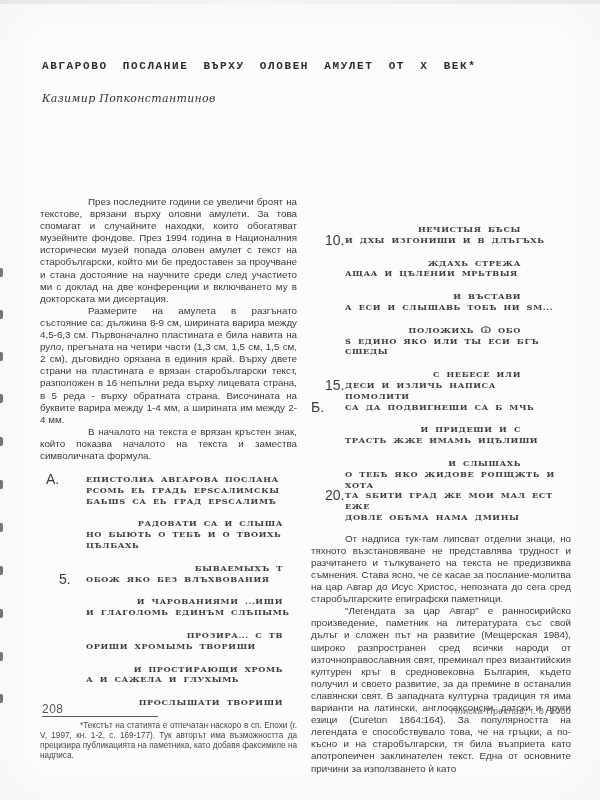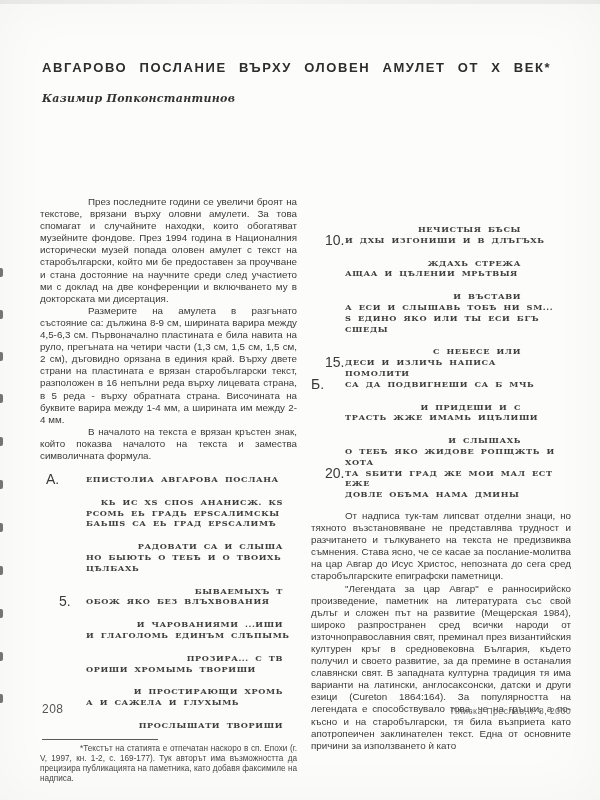--- a/index.html
+++ b/index.html
@@ -9,26 +9,26 @@
     box-shadow:inset 0 0 60px rgba(0,0,0,0.035);
     font-family:"Liberation Sans",sans-serif;color:#3a3a3a;
   }
   .top-smudge{position:absolute;top:0;left:0;width:100%;height:4px;
     background:linear-gradient(90deg,rgba(120,120,120,.25),rgba(160,160,160,.08) 40%,rgba(120,120,120,.22));
     opacity:.5;}
   .edge-mark{position:absolute;left:0;width:3px;height:9px;background:#3d3d3d;opacity:.7;border-radius:0 2px 2px 0;}
 
   .title{
     position:absolute;left:42px;top:60px;width:540px;
-    font-size:13px;font-weight:bold;color:#2d2d2d;
-    letter-spacing:1.6px;word-spacing:7px;white-space:nowrap;
+    font-size:11px;font-weight:bold;color:#2d2d2d;
+    letter-spacing:1.6px;word-spacing:7px;white-space:nowrap;font-family:Liberation Mono, monospace;
   }
   .author{
     position:absolute;left:42px;top:92px;
-    font-family:"DejaVu Serif",serif;font-style:italic;font-weight:bold;
+    font-family:"DejaVu Serif",serif;font-style:italic;font-weight:normal;
     font-size:11px;color:#333;letter-spacing:.3px;
   }
 
   .col{position:absolute;font-size:9.8px;line-height:12.1px;text-align:justify;}
   .col-left{left:40px;top:196px;width:257px;}
   .col-right{left:311px;top:212px;width:260px;}
   .para{margin:0;text-indent:48px;}
   .col-right .para{text-indent:34px;}
 
   
@@ -74,21 +74,20 @@
   <div class="title">АВГАРОВО  ПОСЛАНИЕ  ВЪРХУ  ОЛОВЕН  АМУЛЕТ  ОТ  Х  ВЕК*</div>
   <div class="author">Казимир Попконстантинов</div>
 
   <div class="col col-left">
     <p class="para">През последните години се увеличи броят на текстове, врязани върху оловни амулети. За това спомагат и случайните находки, които обогатяват музейните фондове. През 1994 година в Националния исторически музей попада оловен амулет с текст на старобългарски, който ми бе предоставен за проучване и стана достояние на научните среди след участието ми с доклад на две конференции и включването му в докторската ми дисертация.</p>
     <p class="para">Размерите на амулета в разгънато състояние са: дължина 8-9 см, ширината варира между 4,5-6,3 см. Първоначално пластината е била навита на руло, прегъната на четири части (1,3 см, 1,5 см, 1,5 см, 2 см), дъговидно орязана в единия край. Върху двете страни на пластината е врязан старобългарски текст, разположен в 16 непълни реда върху лицевата страна, в 5 реда - върху обратната страна. Височината на буквите варира между 1-4 мм, а ширината им между 2-4 мм.</p>
     <p class="para">В началото на текста е врязан кръстен знак, който показва началото на текста и замества символичната формула.</p>
 
     <div class="cs-block block-a">
         <div class="cs-line"><span class="cs-marker marker-alpha">А.</span><span>ЕПИСТОЛИА  АВГАРОВА  ПОСЛАНА</span></div>
-        <div class="cs-line indent"><span>КЬ ИС ХЅ СПОЅ АНАНИСЖ. КЅ</span></div>
         <div class="cs-line"><span>РСОМЬ ЕЬ ГРАДЬ  ЕРЅСАЛИМСКЫ</span></div>
         <div class="cs-line"><span>БАЬШЅ  СА ЕЬ ГРАД  ЕРЅСАЛИМѢ</span></div>
         <div class="cs-line indent"><span>РАДОВАТИ  СА И СЛЫША</span></div>
         <div class="cs-line"><span>НО БЫЮТЬ О ТЕБѢ И О ТВОИХЬ ЦѢЛБАХЬ</span></div>
         <div class="cs-line indent"><span>БЫВАЕМЫХЪ Т</span></div>
         <div class="cs-line"><span class="cs-marker marker-num">5.</span><span>ОБОЖ  ЯКО БЕЗ  ВЛЪХВОВАНИЯ</span></div>
         <div class="cs-line indent"><span>И ЧАРОВАНИЯМИ ...ИШИ</span></div>
         <div class="cs-line"><span>И ГЛАГОЛОМЬ  ЕДИНЪМ  СЛѢПЫМЬ</span></div>
         <div class="cs-line indent"><span>ПРОЗИРА... С ТВ</span></div>
         <div class="cs-line"><span>ОРИШИ ХРОМЫМЬ  ТВОРИШИ</span></div>
@@ -102,20 +101,21 @@
   </div>
 
   <div class="col col-right">
     <div class="cs-block block-b" style="margin-bottom:10px">
         <div class="cs-line indent"><span>НЕЧИСТЫЯ  БѢСЫ</span></div>
         <div class="cs-line"><span class="cs-marker marker-num">10.</span><span>И ДХЫ ИЗГОНИШИ И В  ДЛЪГЪХЬ</span></div>
         <div class="cs-line indent"><span>ЖДАХЬ СТРЕЖА</span></div>
         <div class="cs-line"><span>АЩАА И ЦѢЛЕНИИ МРЬТВЫЯ</span></div>
         <div class="cs-line indent"><span>И  ВЪСТАВИ</span></div>
         <div class="cs-line"><span>А ЕСИ И СЛЫШАВЬ ТОБѢ НИ ЅМ...</span></div>
+        <div class="cs-line indent"><span>ПОЛОЖИХЬ Ѿ ОБО</span></div>
         <div class="cs-line"><span>Ѕ ЕДИНО ЯКО ИЛИ ТЫ ЕСИ БГЪ СШЕДЫ</span></div>
         <div class="cs-line indent"><span>С НЕБЕСЕ ИЛИ</span></div>
         <div class="cs-line"><span class="cs-marker marker-num">15.</span><span>ДЕСИ И ИЗЛИЧЬ НАПИСА</span></div>
         <div class="cs-line"><span>ПОМОЛИТИ</span></div>
         <div class="cs-line"><span class="cs-marker marker-alpha">Б.</span><span>СА ДА ПОДВИГНЕШИ СА Б МЧЬ</span></div>
         <div class="cs-line indent"><span>И ПРИДЕШИ  И С</span></div>
         <div class="cs-line"><span>ТРАСТЬ ЖЖЕ ИМАМЬ ИЦѢЛИШИ</span></div>
         <div class="cs-line indent"><span>И СЛЫШАХЬ</span></div>
         <div class="cs-line"><span>О ТЕБѢ ЯКО ЖИДОВЕ РОПЩЖТЬ И ХОТА</span></div>
         <div class="cs-line"><span class="cs-marker marker-num">20.</span><span>ТА ЅБИТИ ГРАД ЖЕ МОИ МАЛ ЕСТ ЕЖЕ</span></div>

